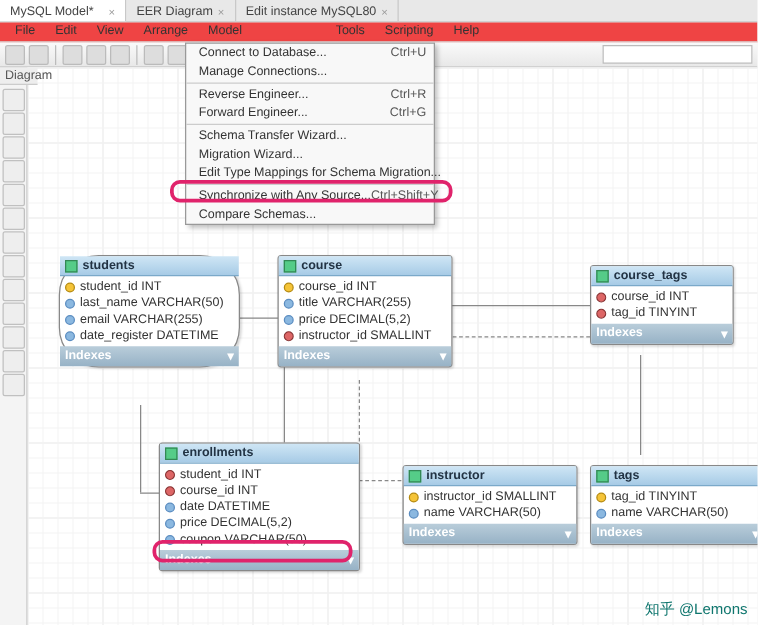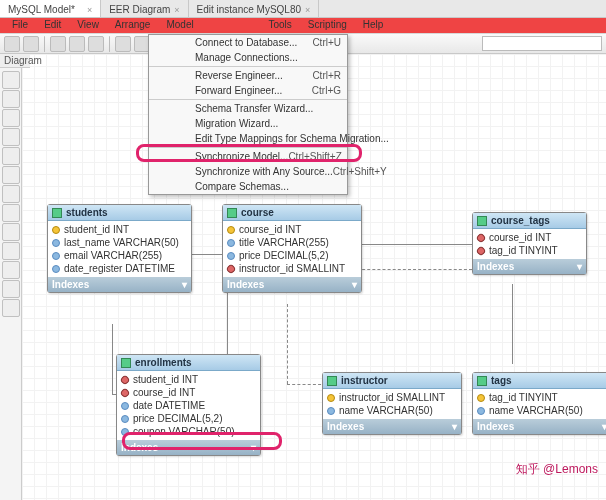--- a/index.html
+++ b/index.html
@@ -17,21 +17,21 @@
   .menubar .mi.open { background: #d0e4ff; border: 1px solid #d946ef; padding: 0 7px; margin-top: 32px; }
 
   
   .toolbar { display: flex; align-items: center; height: 20px; background: linear-gradient(#fafafa,#e8e8e8); border-bottom: 1px solid #c8c8c8; padding: 0 4px; gap: 3px; }
   .tb { width: 16px; height: 16px; background: #ddd; border: 1px solid #bbb; border-radius: 2px; }
   .tb.sep { width: 1px; background: #bbb; border: none; margin: 0 2px; }
   .search { margin-left: auto; width: 120px; height: 15px; border: 1px solid #bbb; background: #fff; }
 
   
   .dropdown { position: absolute; left: 148px; top: 34px; background: #f8f8f8; border: 1px solid #999; box-shadow: 2px 2px 4px rgba(0,0,0,.25); z-index: 20; width: 200px; }
-  .dropdown .di { display: flex; justify-content: space-between; padding: 2px 6px 2px 10px; color: #333; font-family: "Courier New", monospace; font-size: 10px; white-space: nowrap; margin-left: 36px; }
+  .dropdown .di { display: flex; justify-content: space-between; padding: 2px 6px 2px 10px; color: #333; font-family: "Courier New", monospace; font-size: 10px; white-space: nowrap; }
   .dropdown .di .sc { color: #555; }
   .dropdown hr { border: none; border-top: 1px solid #ccc; margin: 1px 0; }
   .highlight-menu { position: absolute; border: 3px solid #e0236b; border-radius: 8px; pointer-events: none; z-index: 21; }
 
   
   .diagram-label { position: absolute; left: 0; top: 54px; font-size: 10px; color: #555; padding: 1px 4px; background: #eee; border-bottom: 1px solid #ccc; width: 30px; z-index: 2; }
   .palette { position: absolute; left: 0; top: 68px; width: 22px; background: #f4f4f4; border-right: 1px solid #ccc; bottom: 0; padding-top: 2px; z-index: 2; }
   .palette .pbtn { width: 18px; height: 18px; margin: 1px auto; background: #eee; border: 1px solid #c0c0c0; border-radius: 2px; display: block; }
 
   
@@ -57,21 +57,21 @@
   .entity .idx { background: linear-gradient(#b9cdda,#97b2c6); padding: 2px 4px; font-weight: bold; color: #fff; display: flex; justify-content: space-between; }
   .entity .idx .chev { color: #fff; }
 
   .highlight-col { position: absolute; border: 3px solid #e0236b; border-radius: 8px; pointer-events: none; z-index: 5; }
 
   .rel { position: absolute; border-top: 1px dashed #888; }
   .relv { position: absolute; border-left: 1px dashed #888; }
   .rels { position: absolute; border-top: 1px solid #888; }
   .relsv { position: absolute; border-left: 1px solid #888; }
 
-  .wm { position: absolute; right: 8px; bottom: 22px; color: #be185d; font-size: 12px; z-index: 30; }
+  .wm { position: absolute; right: 8px; bottom: 4px; color: #0f766e; font-size: 12px; z-index: 30; }
 </style>
 </head>
 <body>
 
 <div class="tabs">
   <div class="tab active">
       <span>MySQL Model*</span>
       <span class="x">×</span>
     </div>
   <div class="tab">
@@ -134,24 +134,20 @@
       <span>Schema Transfer Wizard...</span>
     </div>
   <div class="di">
       <span>Migration Wizard...</span>
     </div>
   <div class="di">
       <span>Edit Type Mappings for Schema Migration...</span>
     </div>
   <hr>
   <div class="di">
-      <span>Synchronize Model...</span>
-      <span class="sc">Ctrl+Shift+Z</span>
-    </div>
-  <div class="di">
       <span>Synchronize with Any Source...</span>
       <span class="sc">Ctrl+Shift+Y</span>
     </div>
   <div class="di">
       <span>Compare Schemas...</span>
     </div>
 </div>
 <div class="highlight-menu" style="left:136px; top:144px; width:226px; height:18px;"></div>
 
 <div class="palette">
@@ -175,21 +171,21 @@
   <div class="relsv" style="left:90px; top:270px; height:70px;"></div>
   <div class="rels" style="left:90px; top:340px; width:30px;"></div>
   <div class="rels" style="left:165px; top:200px; width:40px;"></div>
   <div class="relsv" style="left:205px; top:200px; height:100px;"></div>
   <div class="relv" style="left:265px; top:250px; height:80px;"></div>
   <div class="rel" style="left:265px; top:330px; width:60px;"></div>
   <div class="rel" style="left:330px; top:215px; width:120px;"></div>
   <div class="rels" style="left:330px; top:190px; width:120px;"></div>
   <div class="relsv" style="left:490px; top:230px; height:80px;"></div>
 
-  <div class="entity" style="left:25px; top:150px; width:145px;">
+  <div class="entity" style="left:25px; top:150px; width:145px;border-radius:32px;">
     <div class="ehdr">
         <span class="ticon"></span>
         <span>students</span>
       </div>
     <div class="cols">
       <div class="col">
           <span class="ci pk"></span>
           <span>student_id INT</span>
         </div>
       <div class="col">
@@ -254,21 +250,21 @@
           <span class="ci fx"></span>
           <span>tag_id TINYINT</span>
         </div>
     </div>
     <div class="idx">
         <span>Indexes</span>
         <span class="chev">▾</span>
       </div>
   </div>
 
-  <div class="entity" style="left:94px; top:300px; width:145px;">
+  <div class="entity" style="left:105px; top:300px; width:161px;">
     <div class="ehdr">
         <span class="ticon"></span>
         <span>enrollments</span>
       </div>
     <div class="cols">
       <div class="col">
           <span class="ci fx"></span>
           <span>student_id INT</span>
         </div>
       <div class="col">

